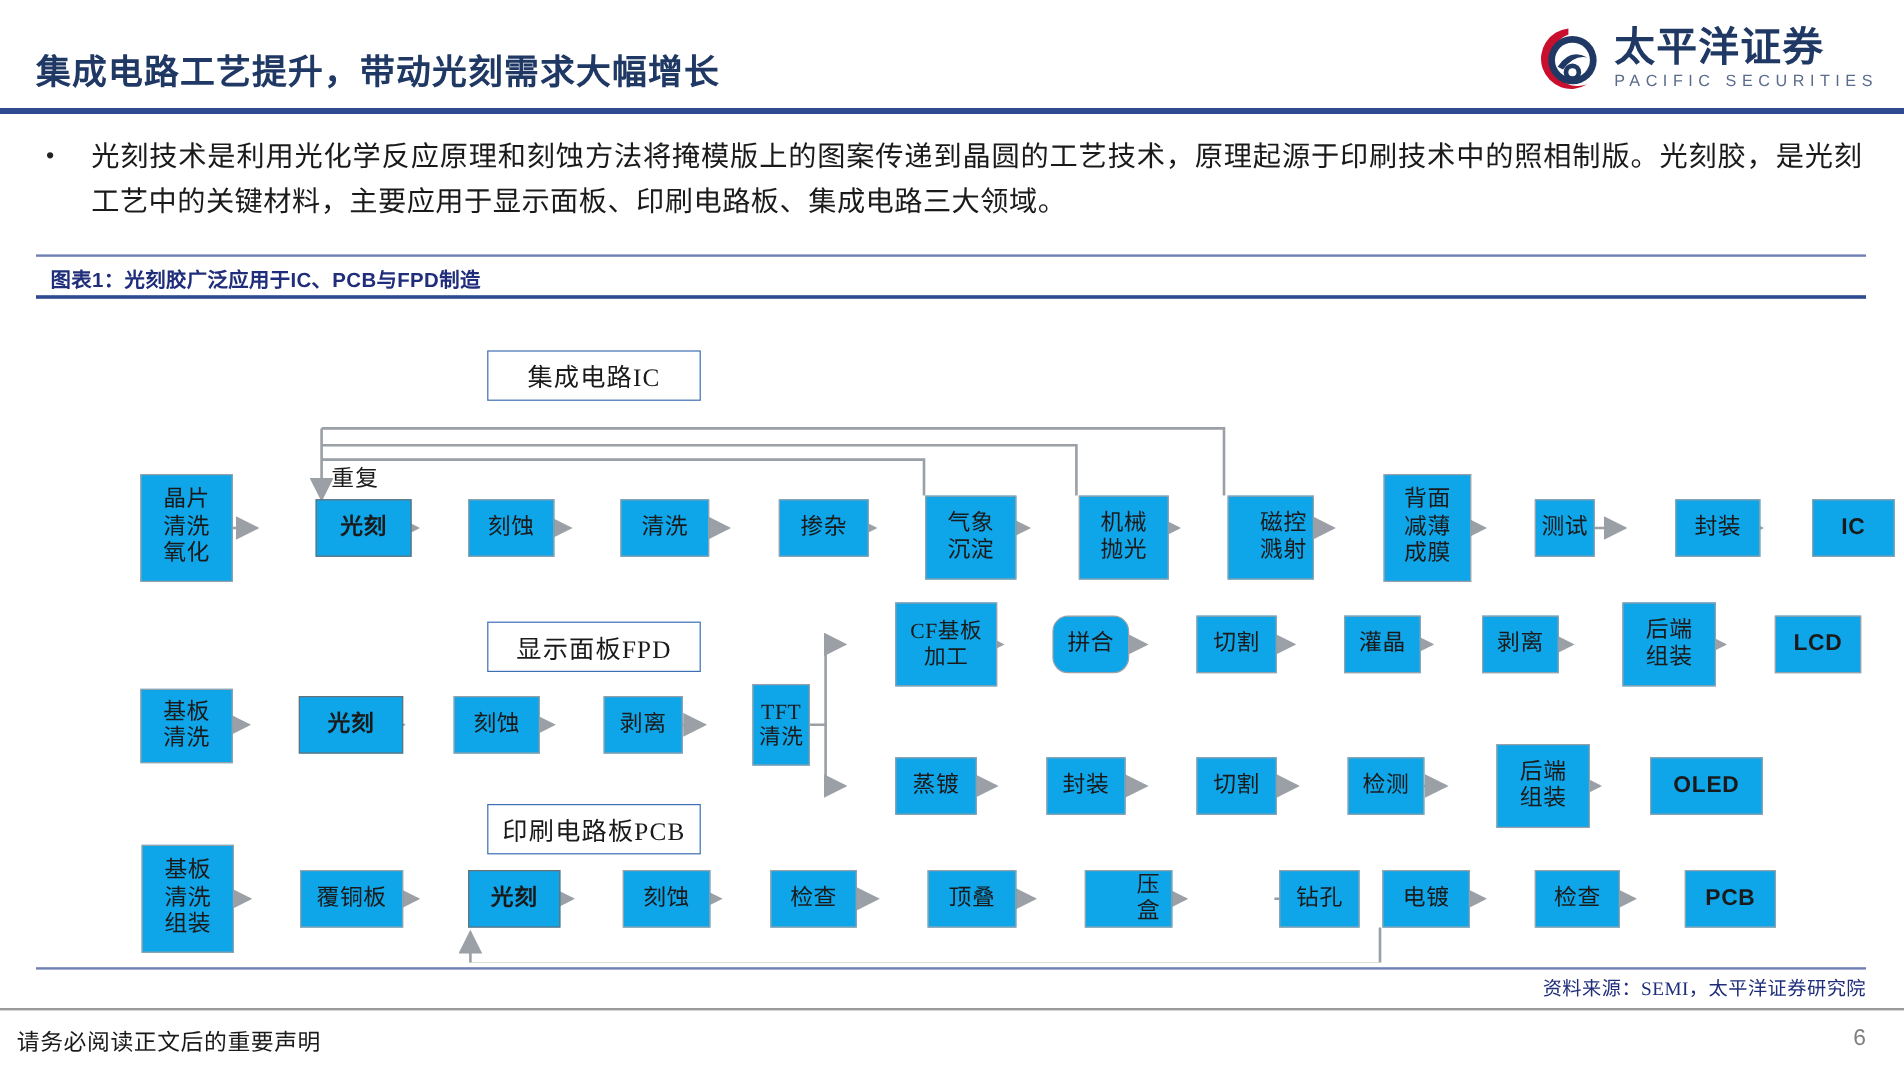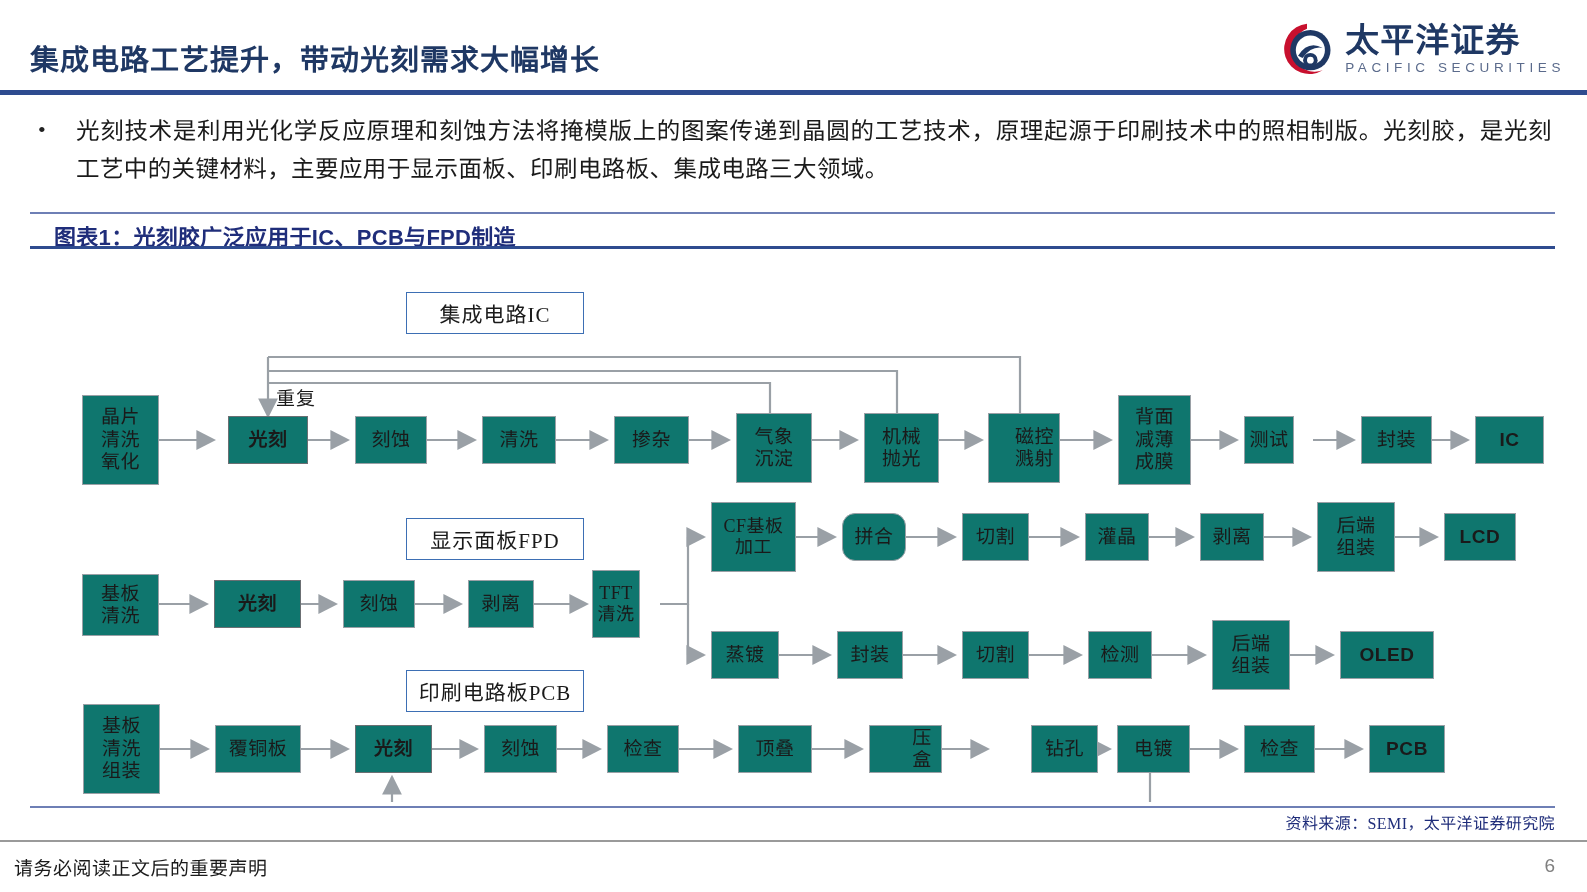--- a/index.html
+++ b/index.html
@@ -104,25 +104,24 @@
     left: 30px; top: 212px;
     width: 1525px; height: 2px;
     background: #6e7fb5;
   }
   #exhibit-caption {
     position: absolute;
     left: 42px;
     top: 219px;
     font-family: "Liberation Sans", "DejaVu Sans", sans-serif;
     font-weight: bold;
-    font-size: 22px;
+    font-size: 17px;
     color: #1f2d7a;
     letter-spacing: 0.3px;
     white-space: nowrap;
-    margin-left: 12px;
   }
   #exhibit-bottom-rule {
     position: absolute;
     left: 30px; top: 246px;
     width: 1525px; height: 3px;
     background: #2e4b8f;
   }
 
   
   #flow-canvas {
@@ -135,30 +134,31 @@
     position: absolute;
     left: 0; top: 0;
     width: 1587px;
     height: 552px;
   }
 
   .node {
     position: absolute;
     box-sizing: border-box;
     border: 1px solid #9aa0a6;
-    background: #0f766e;
+    background: #0ea5e9;
     display: flex;
     align-items: center;
     justify-content: center;
     text-align: center;
     font-size: 19px;
     line-height: 1.18;
     color: #1a1a1a;
     letter-spacing: 0.5px;
     white-space: pre-line;
+    margin-left: 35px;
   }
   .node.latin {
     font-family: "Liberation Sans", "DejaVu Sans", sans-serif;
     font-weight: bold;
     font-size: 19px;
     letter-spacing: 0.6px;
   }
   .node.mixed {
     font-size: 18px;
   }

